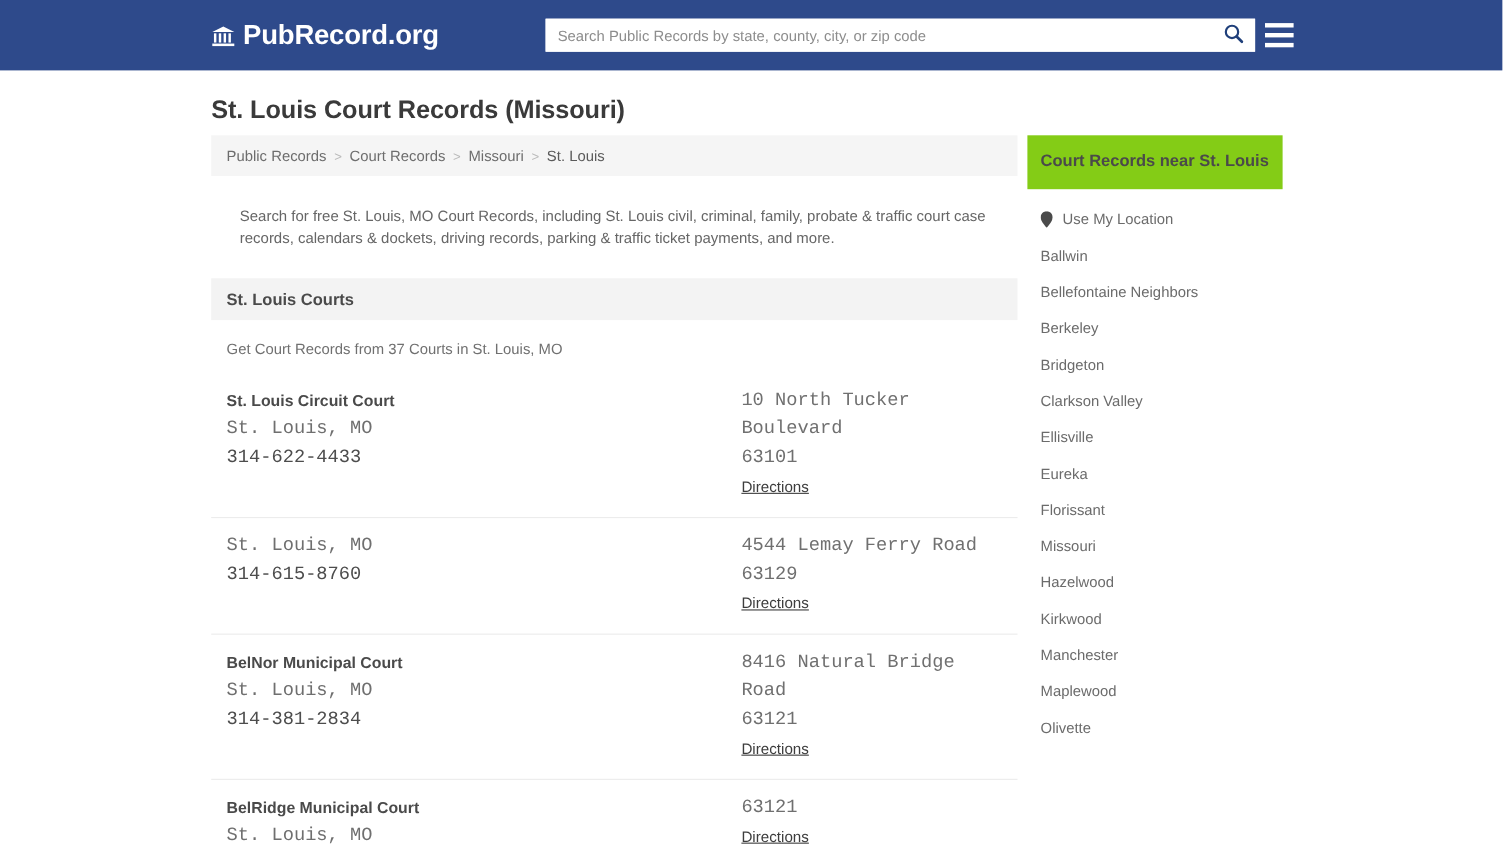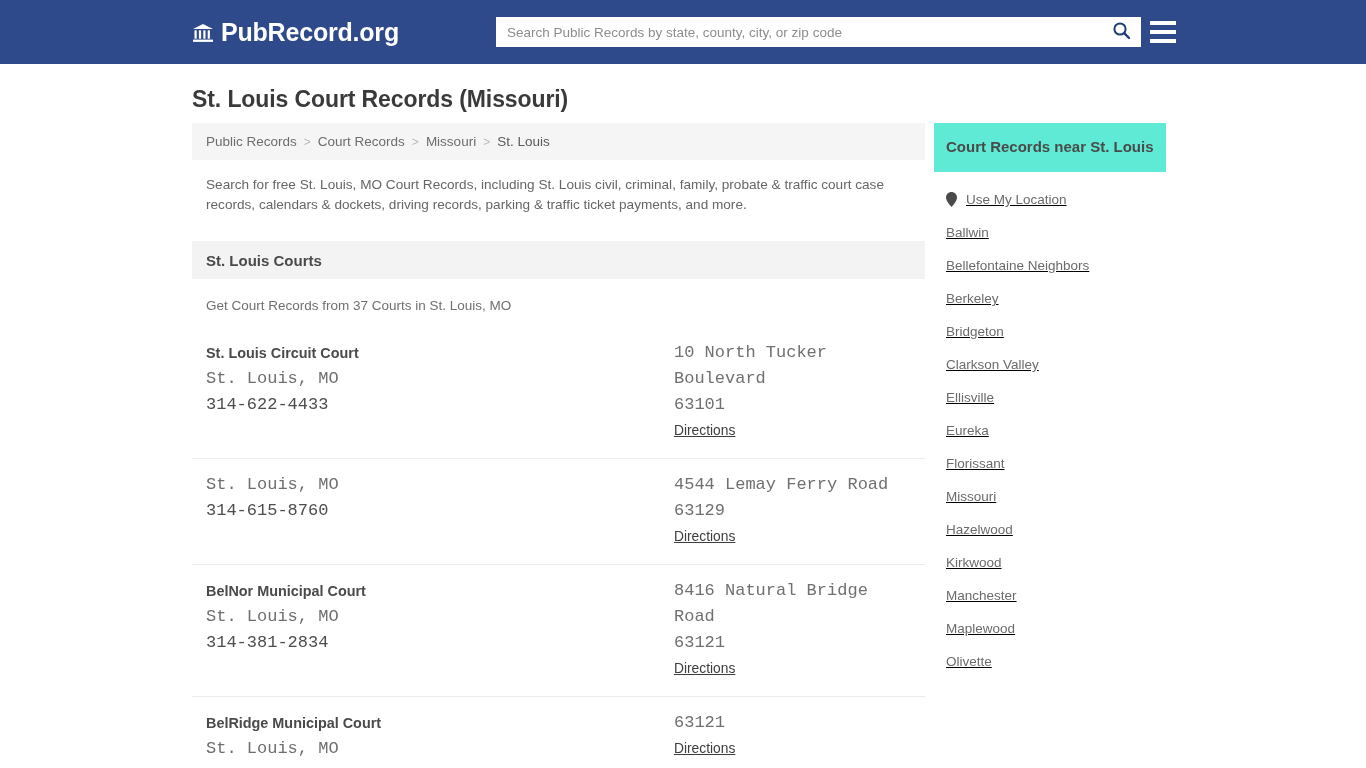--- a/index.html
+++ b/index.html
@@ -141,21 +141,21 @@
   }
   .crumb.current { color: #5a5a5a; }
   .crumb-sep {
     color: #b9b9b9;
     margin: 0 7px;
     font-size: 12px;
   }
 
   
   .description {
-    margin: 0;
+    margin: 12px;
     padding: 15px 14px 0 14px;
     font-size: 13.6px;
     line-height: 20px;
     color: #666666;
     width: 720px;
   }
 
   
   .section-band {
     margin-top: 26px;
@@ -206,38 +206,37 @@
   .directions-link {
     display: inline-block;
     font-size: 13.8px;
     line-height: 26px;
     color: #3d3d3d;
     text-decoration: underline;
   }
 
   
   .sidebar-head {
-    background: #5eead4;
+    background: #84cc16;
     padding: 13px 12px 14px 12px;
   }
   .sidebar-head h3 {
     margin: 0;
     font-size: 15px;
     font-weight: bold;
     color: #4a4a4a;
     line-height: 22px;
   }
   .sidebar-list {
     list-style: none;
     margin: 0;
     padding: 11px 0 0 0;
   }
   .sidebar-item {
     padding: 9px 12px 9px 12px;
-    text-decoration: underline;
   }
   .sidebar-link {
     font-size: 13.5px;
     color: #6b6b6b;
     text-decoration: none;
     display: flex;
     align-items: center;
     gap: 9px;
   }
   .pin-icon { display: inline-block; width: 11px; height: 15px; }

